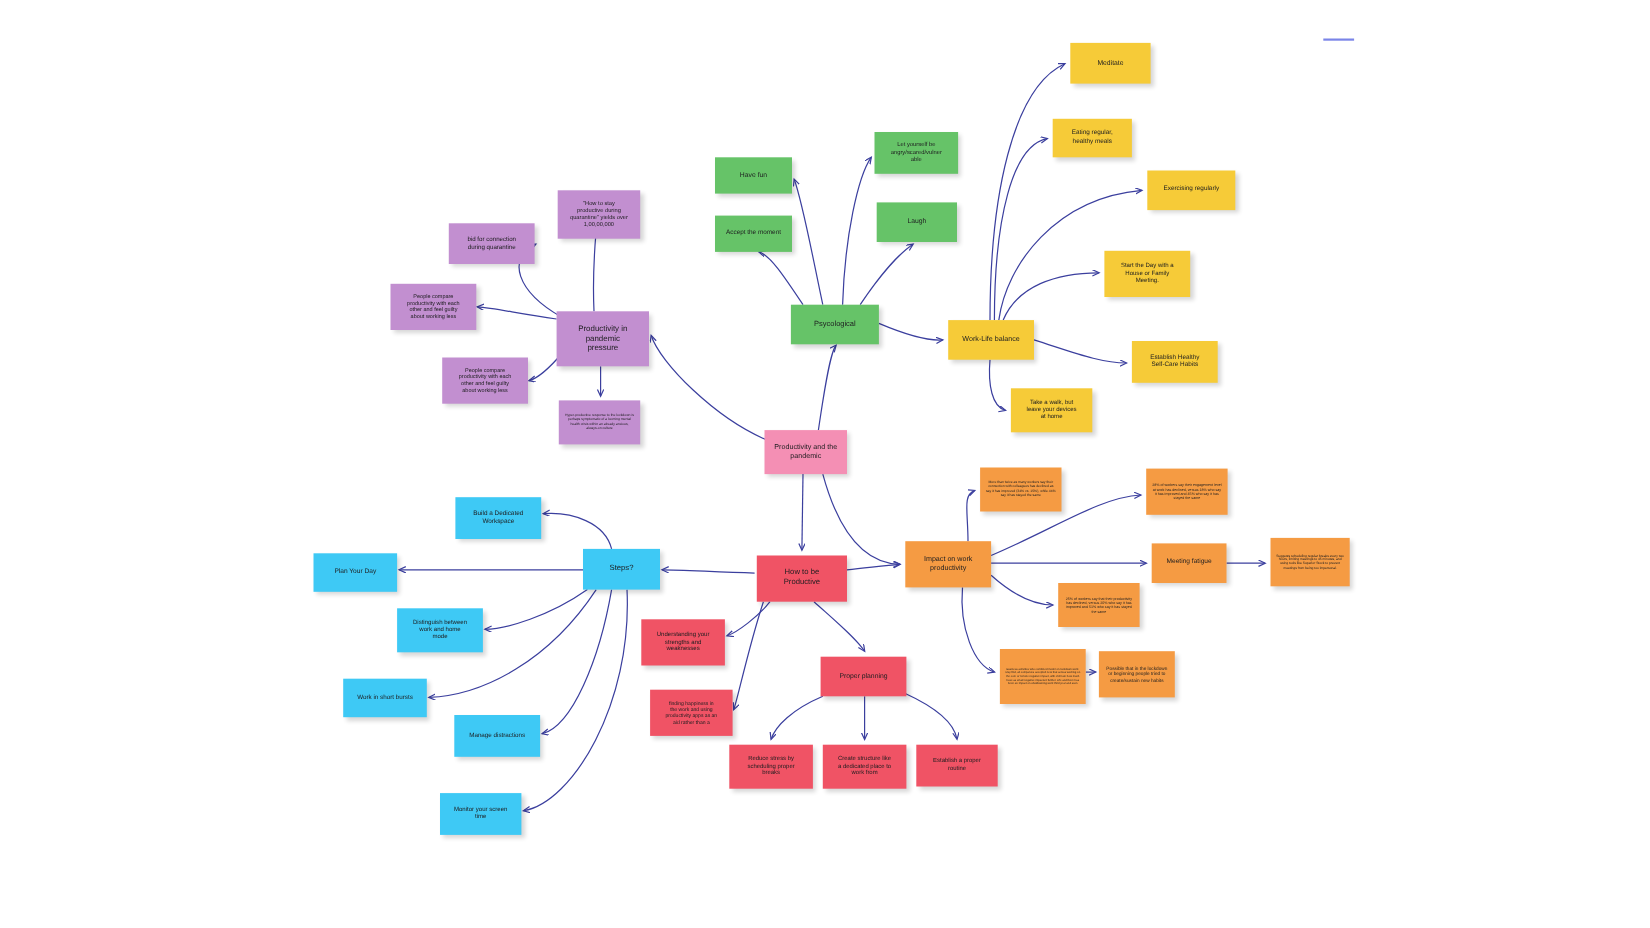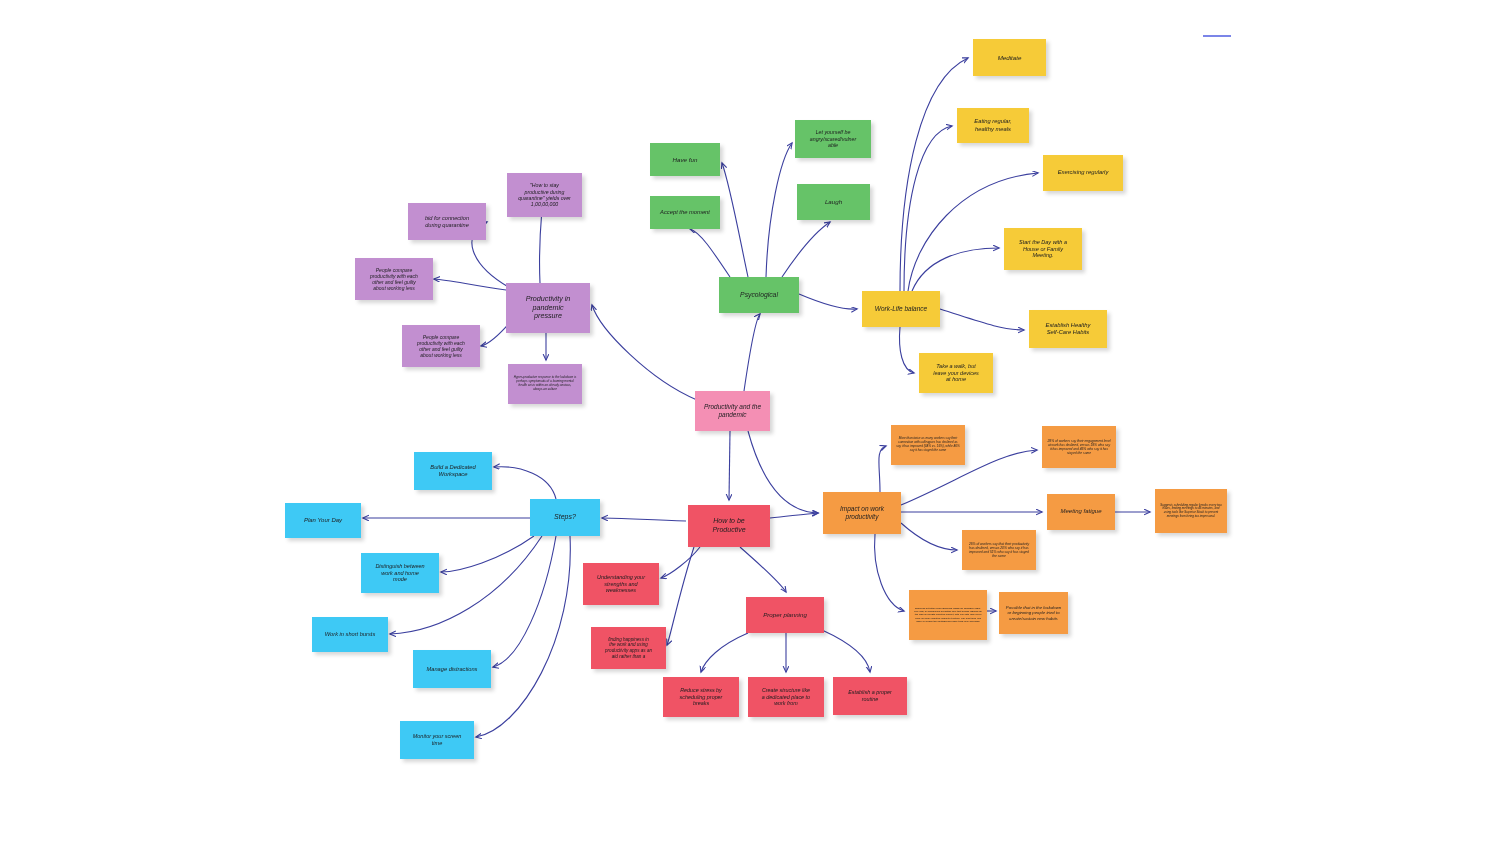--- a/index.html
+++ b/index.html
@@ -3,21 +3,21 @@
 <meta charset="utf-8">
 <style>
   html,body{margin:0;padding:0;background:#ffffff;}
   body{width:1500px;height:844px;position:relative;overflow:hidden;
        font-family:"Liberation Sans","DejaVu Sans",sans-serif;color:#1d1d1f;}
   #canvas{position:absolute;left:0;top:0;width:1500px;height:844px;}
   #edges{position:absolute;left:0;top:0;width:1500px;height:844px;pointer-events:none;}
   .node{position:absolute;box-sizing:border-box;display:flex;align-items:center;
         justify-content:center;text-align:center;line-height:1.22;
         box-shadow:3px 3px 4px rgba(0,0,0,0.16);padding:3px 5px;
-        word-wrap:break-word;overflow:hidden;font-style:italic;}
+        word-wrap:break-word;overflow:hidden;}
   .topline{position:absolute;left:1203px;top:35px;width:28px;height:2px;background:#7b85e8;}
 </style>
 </head>
 <body>
 
 <div id="canvas">
   <svg id="edges" viewBox="0 0 1500 844">
     <defs>
       <marker id="ah" markerWidth="7" markerHeight="7" refX="5.4" refY="2.6" orient="auto">
         <path d="M0,0 L5.6,2.6 L0,5.2" fill="none" stroke="#3b3f9e" stroke-width="1"></path>

